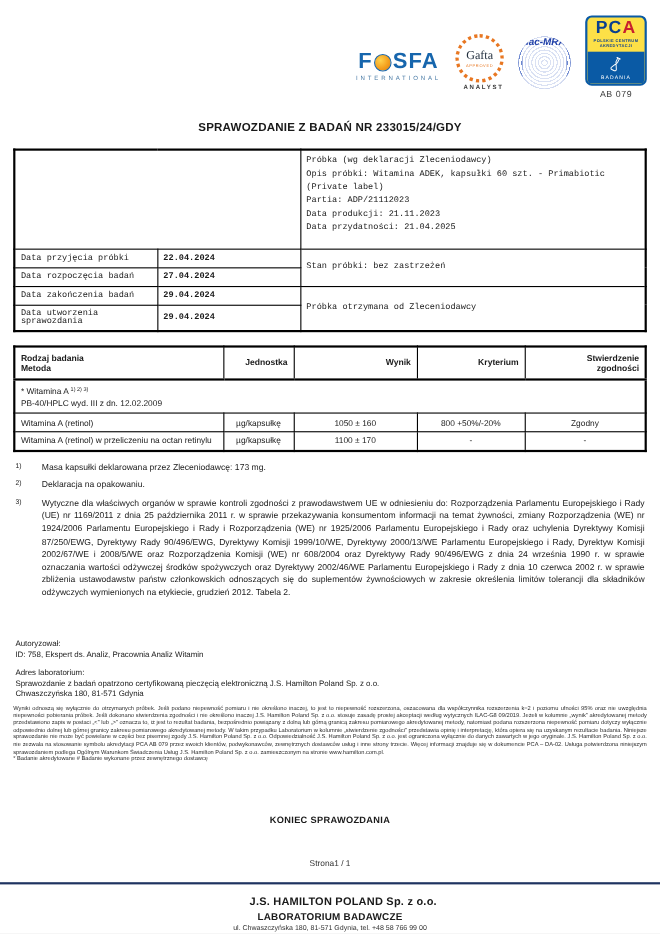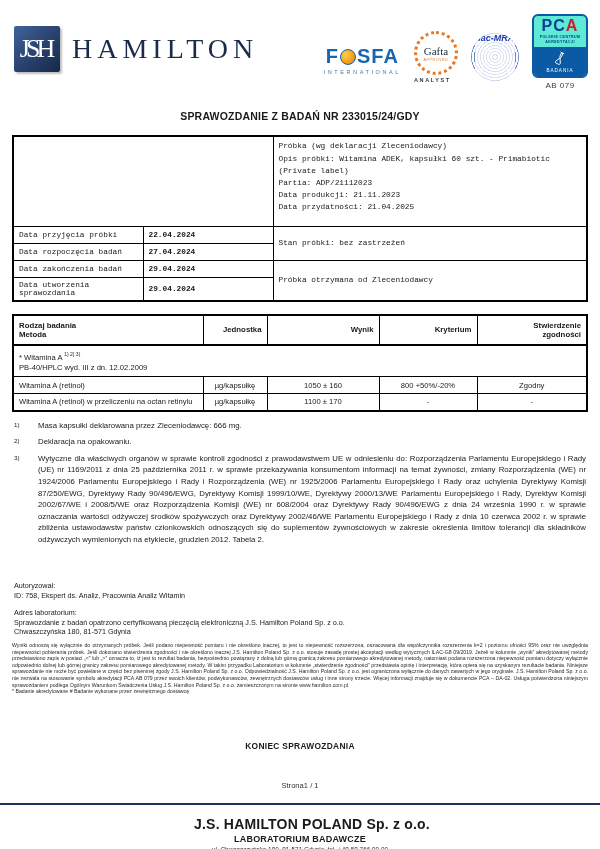--- a/index.html
+++ b/index.html
@@ -24,35 +24,35 @@
 
   .cert-logos { margin-left:auto; display:flex; align-items:center; gap:13px; }
 
   .fosfa { text-align:center; margin-top:16px; }
   .fosfa-word { font-size:20px; font-weight:bold; color:#1766ad; letter-spacing:1px; display:flex; align-items:center; justify-content:center; }
   .fosfa-globe { width:16px; height:16px; border-radius:50%; display:inline-block; margin:0 1px;
     background:radial-gradient(circle at 35% 35%, #ffd24d 0%, #f4a01e 55%, #d97e12 100%);
     border:1.5px solid #1766ad; }
   .fosfa-sub { font-size:5.5px; color:#4a7ba6; letter-spacing:2.6px; margin-top:1px; }
 
-  .gafta { text-align:left; margin-top:10px; }
+  .gafta { text-align:right; margin-top:10px; }
   .gafta-circle { width:44px; height:44px; border-radius:50%; border:3px dotted #e87722;
     display:flex; flex-direction:column; align-items:center; justify-content:center; background:#fff; }
   .gafta-name { font-family:"Liberation Serif",serif; font-size:11px; color:#23303f; }
   .gafta-approved { font-size:3.6px; letter-spacing:.6px; color:#e87722; margin-top:1px; }
   .gafta-analyst { font-size:5.5px; font-weight:bold; color:#3a3a3a; letter-spacing:1.6px; margin-top:2px; }
 
   .ilac { width:48px; height:48px; border-radius:50%; margin-top:10px; position:relative;
     background:repeating-radial-gradient(circle at 50% 50%, #ffffff 0px, #ffffff 2px, #6b86cf 2px, #6b86cf 3px);
     display:flex; justify-content:center; overflow:hidden; }
   .ilac-label { font-size:9px; font-weight:bold; font-style:italic; color:#1f3fa8;
     background:rgba(255,255,255,.75); padding:0 1px; border-radius:2px; }
 
   .pca-wrap { text-align:center; }
-  .pca-badge { width:56px; border:2px solid #0a5aa5; border-radius:6px; background:#5eead4; overflow:hidden; }
+  .pca-badge { width:56px; border:2px solid #0a5aa5; border-radius:6px; background:#fde047; overflow:hidden; }
   .pca-top { padding:2px 2px 1px; }
   .pca-acronym { font-size:16px; font-weight:bold; line-height:16px; letter-spacing:1px; }
   .pca-acronym .b { color:#0a3f8f; } .pca-acronym .r { color:#c81f2e; }
   .pca-name { font-size:3.6px; color:#0a3f8f; font-weight:bold; letter-spacing:.4px; line-height:4.5px; margin-top:1px; }
   .pca-bottom { background:#0a5aa5; padding:3px 0 3px; margin-top:2px; }
   .pca-flask { display:block; margin:0 auto; }
   .pca-badania { color:#fff; font-size:4.6px; letter-spacing:1px; margin-top:2px; }
   .pca-ab { font-size:8px; color:#3c3c3c; margin-top:3px; letter-spacing:.5px; }
 
   
@@ -93,36 +93,30 @@
 
   
   .disclaimer { margin:5px 12px 0 12px; font-size:5.2px; line-height:6.6px; color:#2a2a2a; text-align:justify; }
   .disclaimer .legend { text-align:left; }
 
   
   .end-note { text-align:center; font-weight:bold; font-size:8.4px; margin-top:46px; letter-spacing:.3px; }
   .page-indicator { text-align:center; font-size:7.6px; margin-top:30px; color:#333; }
   .footer-rule { height:2px; background:#1f3360; margin-top:13px; }
   .footer { text-align:center; margin-top:11px; }
-  .footer .l1 { font-size:14px; font-weight:bold; letter-spacing:.2px;padding-left:24px; }
+  .footer .l1 { font-size:10px; font-weight:bold; letter-spacing:.2px;padding-left:24px; }
   .footer .l2 { font-size:9px; font-weight:bold; margin-top:2px; letter-spacing:.2px; }
   .footer .l3 { font-size:6.4px; color:#333; margin-top:2px; }
 </style>
 </head>
 <body>
 
 <div class="page">
 
   <div class="header">
-    <div class="brand">
-      <div class="jsh-box">
-        <span>JSH</span>
-      </div>
-      <div class="wordmark">HAMILTON</div>
-    </div>
 
     <div class="cert-logos">
       <div class="fosfa">
         <div class="fosfa-word">
           <span>F</span>
             <span class="fosfa-globe"></span>
             <span>SFA</span>
         </div>
         <div class="fosfa-sub">INTERNATIONAL</div>
       </div>
@@ -230,21 +224,21 @@
         <td>1100 ± 170</td>
         <td>-</td>
         <td>-</td>
       </tr>
     </tbody>
   </table>
 
   <div class="footnotes">
     <div class="footnote">
       <div class="fn-marker">1)</div>
-      <div class="fn-text">Masa kapsułki deklarowana przez Zleceniodawcę: 666 mg.</div>
+      <div class="fn-text">Masa kapsułki deklarowana przez Zleceniodawcę: 173 mg.</div>
     </div>
     <div class="footnote">
       <div class="fn-marker">2)</div>
       <div class="fn-text">Deklaracja na opakowaniu.</div>
     </div>
     <div class="footnote">
       <div class="fn-marker">3)</div>
       <div class="fn-text">Wytyczne dla właściwych organów w sprawie kontroli zgodności z prawodawstwem UE w odniesieniu do: Rozporządzenia Parlamentu Europejskiego i Rady (UE) nr 1169/2011 z dnia 25 października 2011 r. w sprawie przekazywania konsumentom informacji na temat żywności, zmiany Rozporządzenia (WE) nr 1924/2006 Parlamentu Europejskiego i Rady i Rozporządzenia (WE) nr 1925/2006 Parlamentu Europejskiego i Rady oraz uchylenia Dyrektywy Komisji 87/250/EWG, Dyrektywy Rady 90/496/EWG, Dyrektywy Komisji 1999/10/WE, Dyrektywy 2000/13/WE Parlamentu Europejskiego i Rady, Dyrektyw Komisji 2002/67/WE i 2008/5/WE oraz Rozporządzenia Komisji (WE) nr 608/2004 oraz Dyrektywy Rady 90/496/EWG z dnia 24 września 1990 r. w sprawie oznaczania wartości odżywczej środków spożywczych oraz Dyrektywy 2002/46/WE Parlamentu Europejskiego i Rady z dnia 10 czerwca 2002 r. w sprawie zbliżenia ustawodawstw państw członkowskich odnoszących się do suplementów żywnościowych w zakresie określenia limitów tolerancji dla składników odżywczych wymienionych na etykiecie, grudzień 2012. Tabela 2.</div>
     </div>
   </div>

